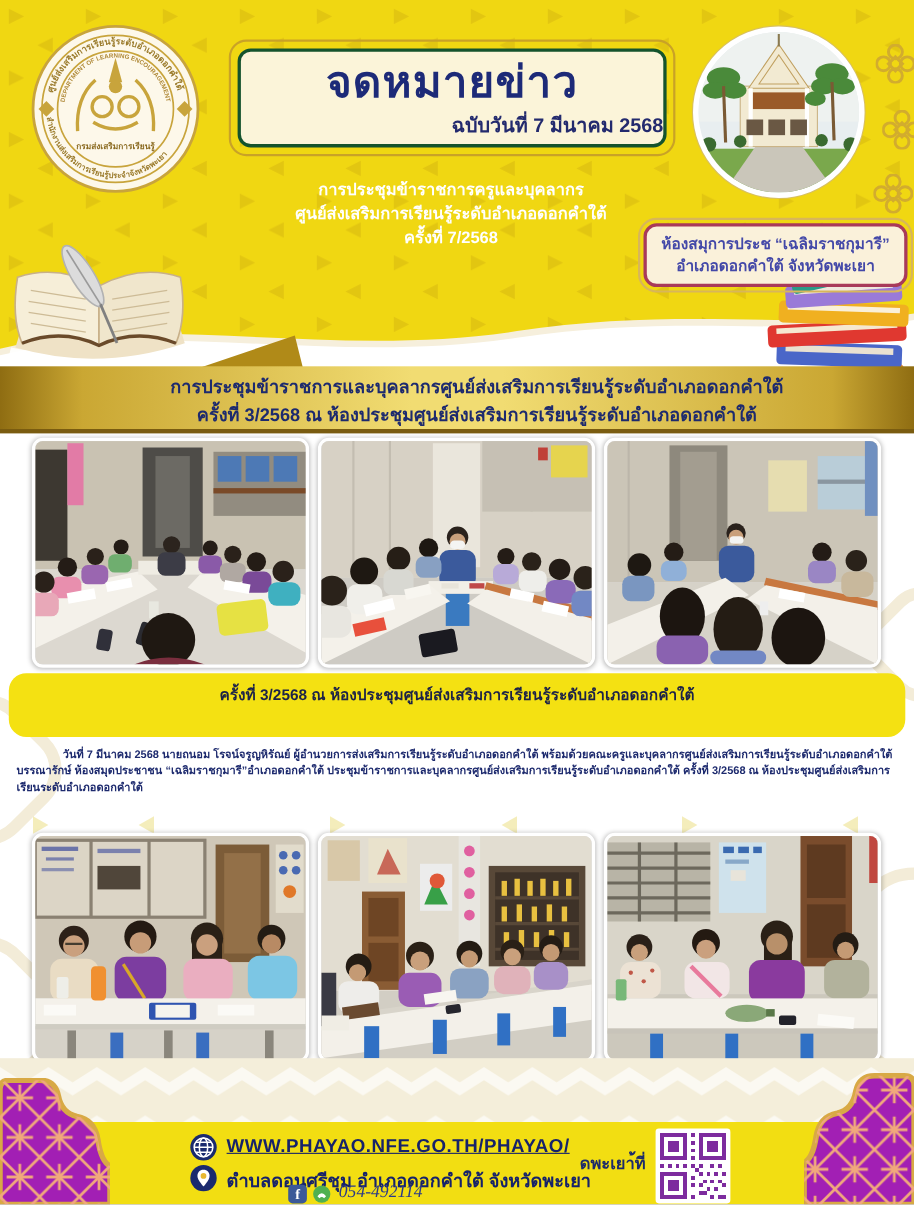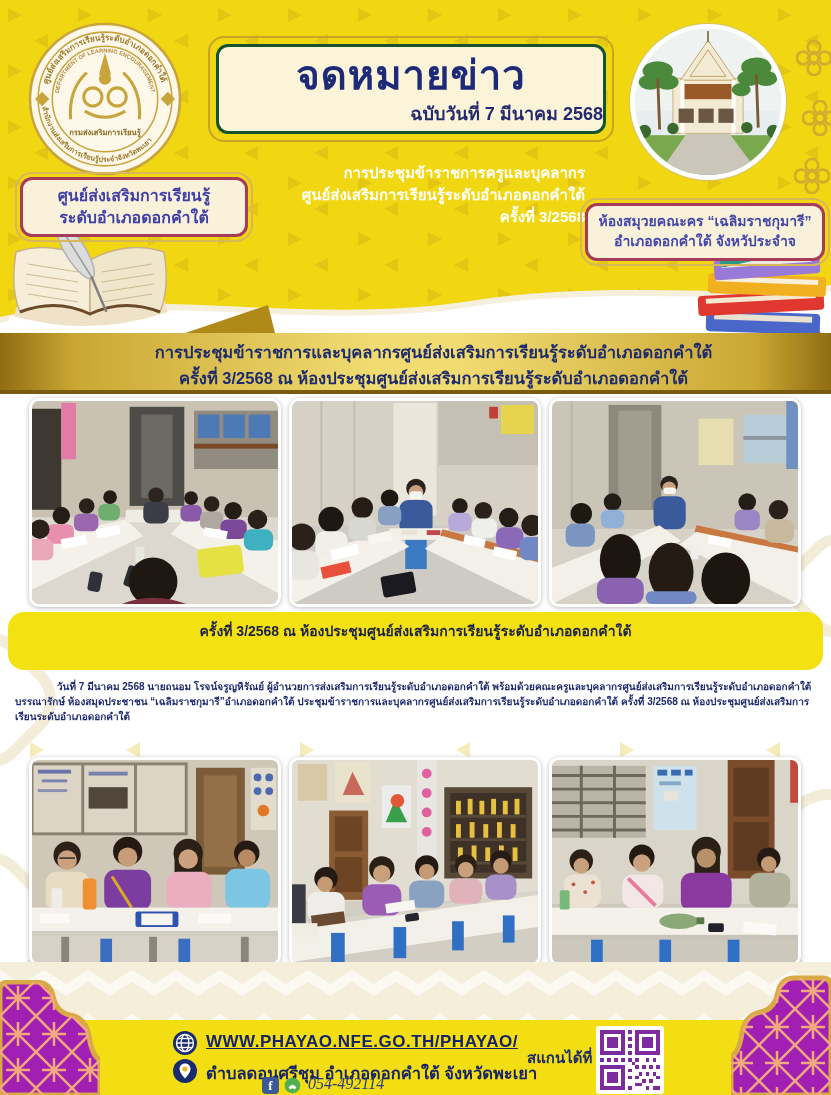--- a/index.html
+++ b/index.html
@@ -21,21 +21,21 @@
   .seal { left:28px; top:22px; width:154px; height:154px; }
   .bldg-wrap { left:630px; top:24px; width:156px; height:156px; border-radius:50%; border:5px solid #fff; overflow:hidden; background:#e8eef0; box-shadow:0 0 0 1px #d8c060; }
   .bldg-wrap svg { display:block; width:100%; height:100%; }
   .qf { width:36px; height:36px; }
   .qf1 { left:796px; top:40px; } .qf2 { left:802px; top:100px; } .qf3 { left:794px; top:158px; }
 
   
   .badge { background:#faf1da; border:3px solid #a83a5a; border-radius:12px; outline:2px solid #d8b65a; outline-offset:3px; text-align:center; display:flex; flex-direction:column; justify-content:center; }
   .badge-left { left:20px; top:177px; width:228px; height:60px; color:#3f3fa8; font-weight:bold; font-size:16px; line-height:1.35; }
   .badge-right { left:585px; top:203px; width:240px; height:58px; color:#4348a8; font-weight:bold; font-size:14px; line-height:1.4; }
-  .center-note { left:235px; top:162px; width:350px; text-align:right; color:#ffffff; font-weight:bold; font-size:15px; line-height:1.45; }
+  .center-note { left:235px; top:162px; width:350px; text-align:center; color:#ffffff; font-weight:bold; font-size:15px; line-height:1.45; }
 
   
   .book-deco { left:0; top:220px; width:182px; height:128px; }
   .books-stack { left:688px; top:230px; width:143px; height:130px; }
   .swoosh { left:0; top:265px; width:831px; height:80px; }
 
   
   .gold-banner { left:0; top:333px; width:831px; height:61px;
     background:linear-gradient(90deg,#8f6d12 0%, #caa733 9%, #f1dc72 45%, #f1dc72 55%, #caa733 91%, #8f6d12 100%);
     border-bottom:4px solid #7a5c10; text-align:center; color:#1d2a6e; font-weight:bold; font-size:16.5px; line-height:1.55; padding-top:7px;padding-left:36px; }
@@ -245,29 +245,25 @@
         <circle cx="32" cy="20" r="7"></circle>
         <circle cx="20" cy="32" r="7"></circle>
         <circle cx="8" cy="20" r="7"></circle>
         <rect x="15" y="15" width="10" height="10" transform="rotate(45 20 20)"></rect>
       </g>
     </svg>
 
   <div class="abs center-note">
     <div>การประชุมข้าราชการครูและบุคลากร</div>
     <div>ศูนย์ส่งเสริมการเรียนรู้ระดับอำเภอดอกคำใต้</div>
-    <div>ครั้งที่ 3/2568</div>
-  </div>
-  <div class="abs badge badge-left">
-    <div>ศูนย์ส่งเสริมการเรียนรู้</div>
-    <div>ระดับอำเภอดอกคำใต้</div>
+    <div>ครั้งที่ 7/2568</div>
   </div>
   <div class="abs badge badge-right">
-    <div>ห้องสมุวยคณะคร “เฉลิมราชกุมารี”</div>
-    <div>อำเภอดอกคำใต้ จังหวัประจำจ</div>
+    <div>ห้องสมุการประช “เฉลิมราชกุมารี”</div>
+    <div>อำเภอดอกคำใต้ จังหวัดพะเยา</div>
   </div>
 
   <div class="abs gold-banner">
     <div>การประชุมข้าราชการและบุคลากรศูนย์ส่งเสริมการเรียนรู้ระดับอำเภอดอกคำใต้</div>
     <div>ครั้งที่ 3/2568 ณ ห้องประชุมศูนย์ส่งเสริมการเรียนรู้ระดับอำเภอดอกคำใต้</div>
   </div>
 
   <div class="abs orn orn1"></div>
   <div class="abs orn orn2"></div>
   <div class="abs orn orn3"></div>
@@ -629,21 +625,21 @@
   </svg>
   <div class="abs addr-txt">ตำบลดอนศรีชุม อำเภอดอกคำใต้ จังหวัดพะเยา</div>
 
   <div class="abs fb-ic">f</div>
   <svg class="abs ph-ic" viewBox="0 0 26 26">
     <circle cx="13" cy="13" r="12" fill="#50b050"></circle>
     <path d="M7,16 Q13,8 19,16 L16.2,19 Q13,15.5 9.8,19 Z" fill="#ffffff"></path>
   </svg>
   <div class="abs phone-txt">054-492114</div>
 
-  <div class="abs scan-label">สแกนได้ที่</div>
+  <div class="abs scan-label">ดพะเยา้ที่</div>
   <div class="abs qr">
     <svg viewBox="0 0 17 17" shape-rendering="crispEdges">
       <g fill="#7d2b9e">
         <rect x="0" y="0" width="7" height="7"></rect>
           <rect x="10" y="0" width="7" height="7"></rect>
           <rect x="0" y="10" width="7" height="7"></rect>
       </g>
       <g fill="#ffffff">
         <rect x="1" y="1" width="5" height="5"></rect>
           <rect x="11" y="1" width="5" height="5"></rect>

